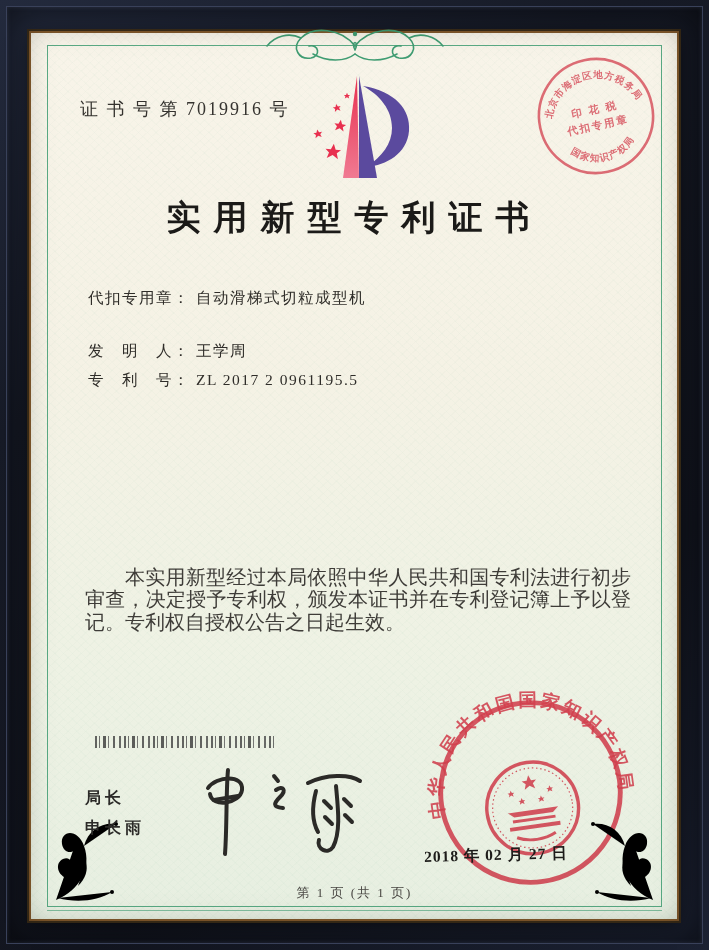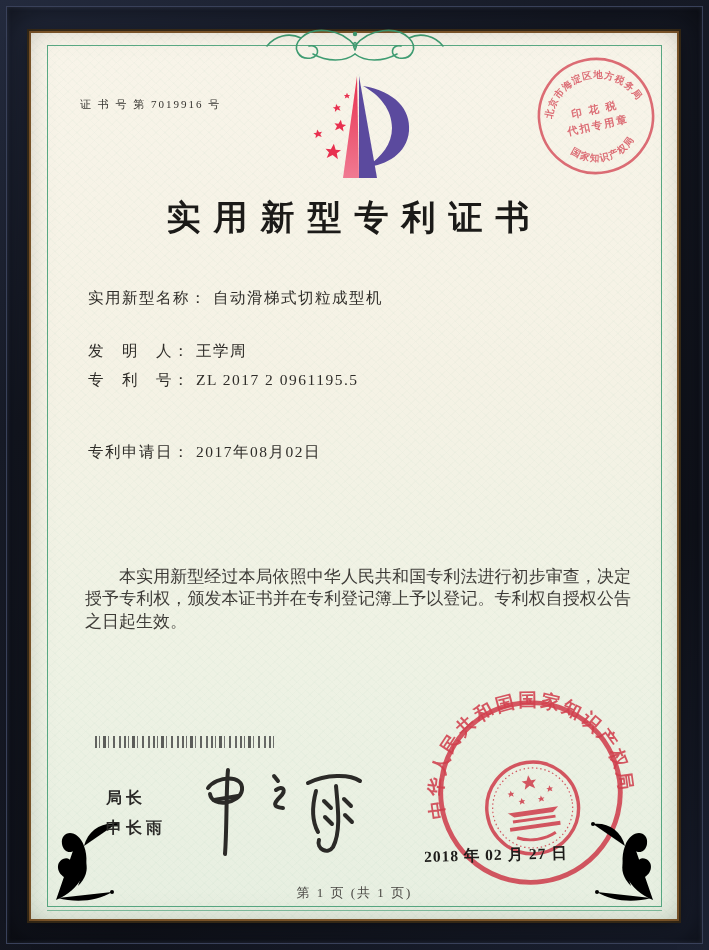--- a/index.html
+++ b/index.html
@@ -17,34 +17,34 @@
   }
   .paper::before{content:"";position:absolute;inset:0;pointer-events:none;opacity:.55;
     background:
       repeating-linear-gradient(43deg,rgba(120,180,150,.07) 0 1px,transparent 1px 6px),
       repeating-linear-gradient(-43deg,rgba(120,180,150,.06) 0 1px,transparent 1px 6px);}
   .green-border{position:absolute;left:47px;top:45px;width:613px;height:860px;
     border:1.5px solid rgba(62,156,114,.85);pointer-events:none;}
   .green-border::after{content:"";position:absolute;left:-1px;right:-1px;bottom:-5px;
     border-bottom:1.5px solid rgba(62,156,114,.6);}
   .abs{position:absolute;}
-  .cert-no{left:80px;top:97px;font-size:11px;letter-spacing:2px;color:#35332f;}
+  .cert-no{left:80px;top:97px;font-size:18px;letter-spacing:2px;color:#35332f;}
   .title{left:0;top:195px;width:709px;text-align:center;font-size:34px;font-weight:bold;
     letter-spacing:13px;box-sizing:border-box;color:#1b1a18;}
   .field{left:88px;font-size:15.5px;color:#2f2d29;letter-spacing:1.5px;white-space:nowrap;}
   .field .lbl{margin-right:6px;}
-  .paras{left:85px;top:566px;width:546px;font-size:17px;line-height:22.4px;
+  .paras{left:85px;top:566px;width:546px;font-size:20px;line-height:22.4px;
     color:#3e3c38;text-align:justify;}
   .paras p{margin:0 0 1px 0;text-indent:2em;}
   .barcode{left:95px;top:736px;width:181px;height:12px;opacity:.78;
     background:repeating-linear-gradient(90deg,
       #3b3b3b 0 2px,transparent 2px 4px,#4a4a4a 4px 5px,transparent 5px 8px,
       #333 8px 11px,transparent 11px 13px,#555 13px 14px,transparent 14px 18px,
       #3b3b3b 18px 20px,transparent 20px 24px,#444 24px 26px,transparent 26px 29px);}
-  .director{left:106px;font-family:"Liberation Sans",sans-serif;font-weight:bold;
+  .director{left:85px;font-family:"Liberation Sans",sans-serif;font-weight:bold;
     font-size:16px;letter-spacing:4px;color:#2b2a28;}
   .seal-date{left:424px;top:845px;font-size:15.5px;font-weight:bold;letter-spacing:1px;
     color:#1d1c1a;transform:rotate(-1.5deg);}
   .footer{left:0;top:884px;width:709px;text-align:center;font-size:13px;
     letter-spacing:2px;color:#4a4844;}
   svg{position:absolute;overflow:visible;}
   .stamp-svg{mix-blend-mode:multiply;}
   .tax-arc{font-size:9.5px;font-weight:bold;letter-spacing:1px;fill:#e0596a;
     font-family:"Liberation Sans",sans-serif;}
   .tax-center{font-size:10.5px;font-weight:bold;letter-spacing:2px;fill:#e0596a;
@@ -128,30 +128,27 @@
         <textPath href="#taxBottom" startOffset="50%">国家知识产权局</textPath>
       </text>
       <text class="tax-center" y="-3" text-anchor="middle">印 花 税</text>
       <text class="tax-center" y="13" text-anchor="middle">代扣专用章</text>
     </g>
   </svg>
 
   <div class="abs title">实用新型专利证书</div>
 
   <div class="abs field" style="top:288px;">
-    <span class="lbl">实用新型名称：</span><span>自动滑梯式切粒成型机</span>
+    <span class="lbl">代扣专用章：</span><span>自动滑梯式切粒成型机</span>
   </div>
   <div class="abs field" style="top:341px;">
     <span class="lbl">发　明　人：</span><span>王学周</span>
   </div>
   <div class="abs field" style="top:370px;">
     <span class="lbl">专　利　号：</span><span>ZL 2017 2 0961195.5</span>
-  </div>
-  <div class="abs field" style="top:442px;">
-    <span class="lbl">专利申请日：</span><span>2017年08月02日</span>
   </div>
 
   <div class="abs paras">
     <p>本实用新型经过本局依照中华人民共和国专利法进行初步审查，决定授予专利权，颁发本证书并在专利登记簿上予以登记。专利权自授权公告之日起生效。</p>
   </div>
 
   <div class="abs barcode"></div>
 
   <div class="abs director" style="top:788px;">局长</div>
   <div class="abs director" style="top:818px;">申长雨</div>

